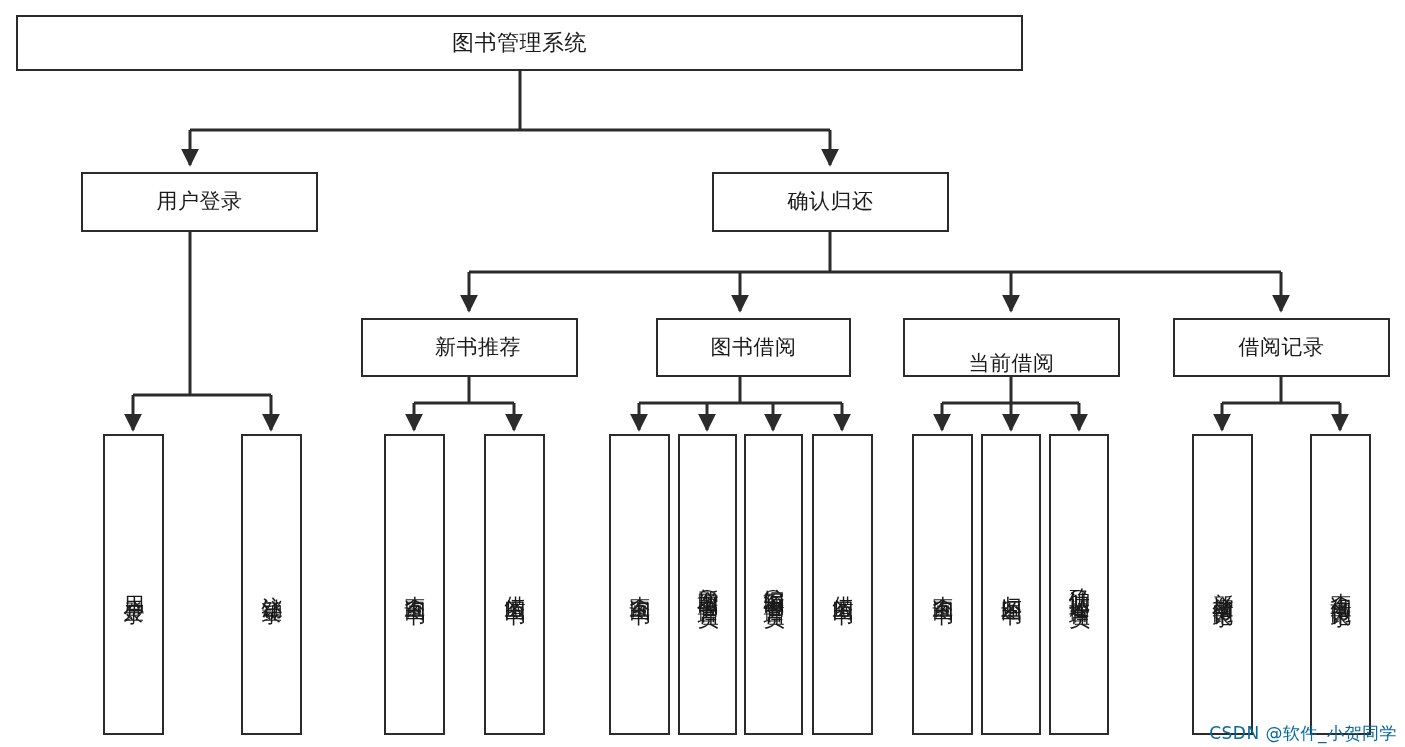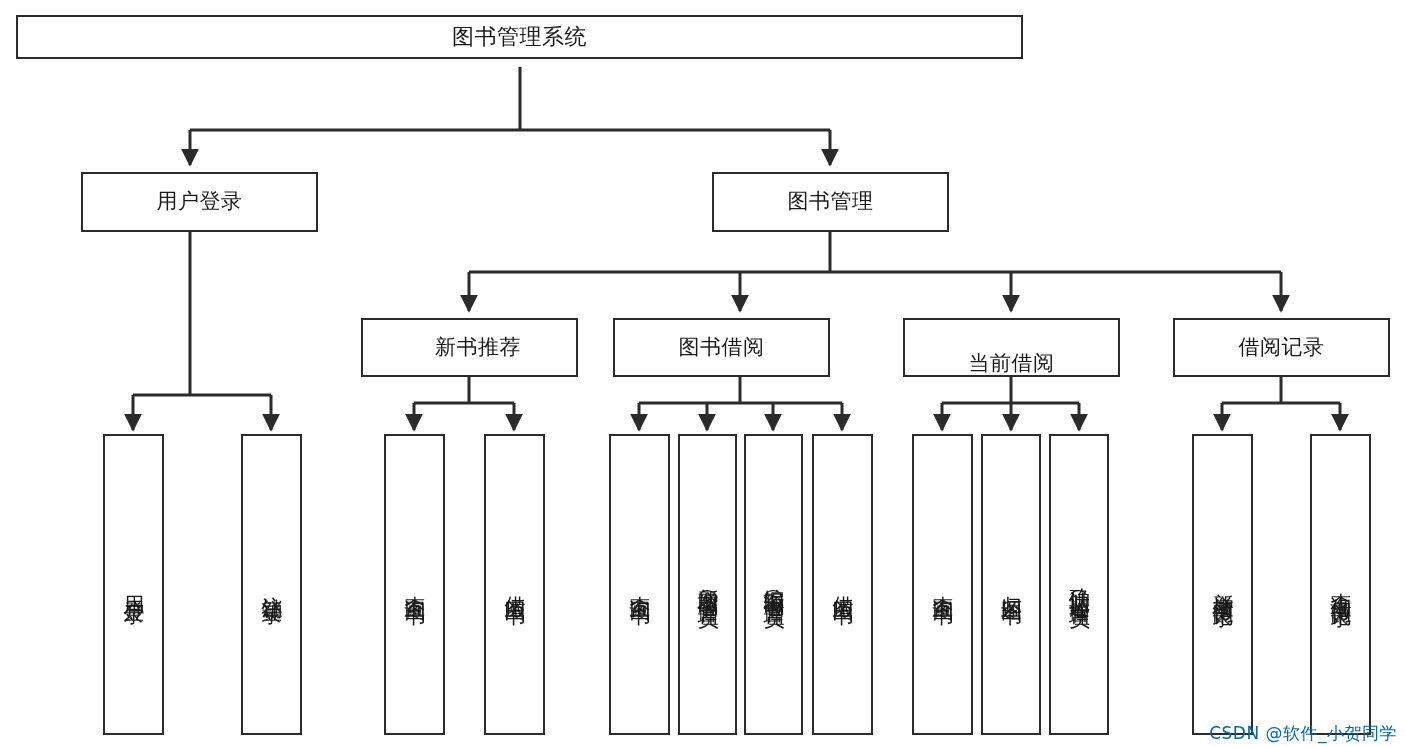--- a/index.html
+++ b/index.html
@@ -117,37 +117,37 @@
       <path d="M 1011 403 L 1011 430" marker-end="url(#arrow)"></path>
       <path d="M 1079 403 L 1079 430" marker-end="url(#arrow)"></path>
 
       <path d="M 1281 377 L 1281 403"></path>
       <path d="M 1222 403 L 1340 403"></path>
       <path d="M 1222 403 L 1222 430" marker-end="url(#arrow)"></path>
       <path d="M 1340 403 L 1340 430" marker-end="url(#arrow)"></path>
     </g>
   </svg>
 
-  <div class="node h root" style="left:16px; top:15px; width:1007px; height:44px;">
+  <div class="node h root" style="left:16px; top:15px; width:1007px; height:56px;">
     <span>图书管理系统</span>
   </div>
 
   <div class="node h" style="left:81px; top:172px; width:237px; height:60px;">
     <span>用户登录</span>
   </div>
 
   <div class="node h" style="left:712px; top:172px; width:237px; height:60px;">
-    <span>图书管理</span>
+    <span>确认归还</span>
   </div>
 
   <div class="node h" style="left:361px; top:318px; width:217px; height:59px;padding-left:17px;">
     <span>新书推荐</span>
   </div>
 
-  <div class="node h" style="left:613px; top:318px; width:217px; height:59px;">
+  <div class="node h" style="left:656px; top:318px; width:195px; height:59px;">
     <span>图书借阅</span>
   </div>
 
   <div class="node h" style="left:903px; top:318px; width:217px; height:59px;align-items:flex-end;">
     <span>当前借阅</span>
   </div>
 
   <div class="node h" style="left:1173px; top:318px; width:217px; height:59px;">
     <span>借阅记录</span>
   </div>

